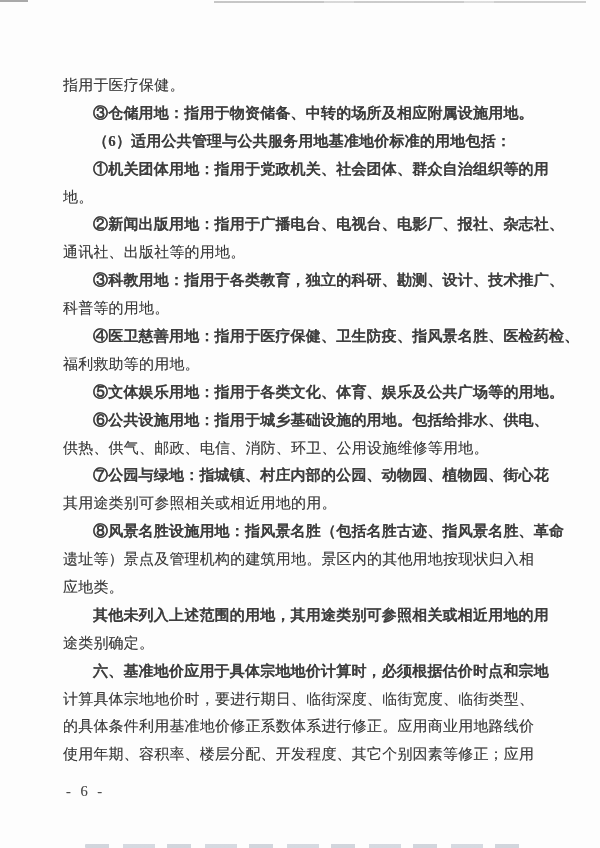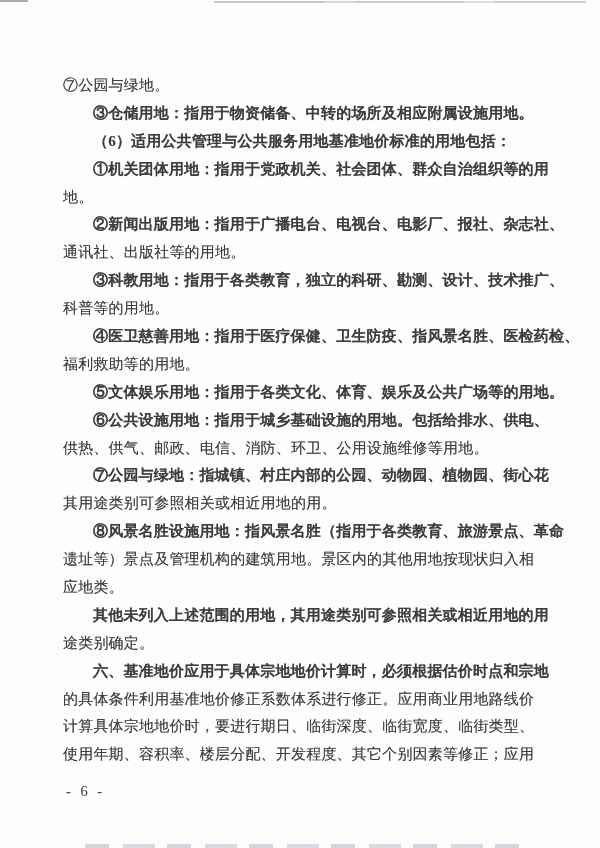--- a/index.html
+++ b/index.html
@@ -78,44 +78,44 @@
 </style>
 </head>
 <body>
 
 <div class="page">
 
   <div class="scan-edge-top-left"></div>
   <div class="scan-edge-top-line"></div>
 
   <div class="doc-body" id="doc-body">
-      <div class="text-line">⑦公园与绿地。</div>
+      <div class="text-line">指用于医疗保健。</div>
       <div class="text-line indent">③仓储用地：指用于物资储备、中转的场所及相应附属设施用地。</div>
       <div class="text-line indent">（6）适用公共管理与公共服务用地基准地价标准的用地包括：</div>
       <div class="text-line indent">①机关团体用地：指用于党政机关、社会团体、群众自治组织等的用</div>
       <div class="text-line">地。</div>
       <div class="text-line indent">②新闻出版用地：指用于广播电台、电视台、电影厂、报社、杂志社、</div>
       <div class="text-line">通讯社、出版社等的用地。</div>
       <div class="text-line indent">③科教用地：指用于各类教育，独立的科研、勘测、设计、技术推广、</div>
       <div class="text-line">科普等的用地。</div>
       <div class="text-line indent">④医卫慈善用地：指用于医疗保健、卫生防疫、指风景名胜、医检药检、</div>
       <div class="text-line">福利救助等的用地。</div>
       <div class="text-line indent">⑤文体娱乐用地：指用于各类文化、体育、娱乐及公共广场等的用地。</div>
       <div class="text-line indent">⑥公共设施用地：指用于城乡基础设施的用地。包括给排水、供电、</div>
       <div class="text-line">供热、供气、邮政、电信、消防、环卫、公用设施维修等用地。</div>
       <div class="text-line indent">⑦公园与绿地：指城镇、村庄内部的公园、动物园、植物园、街心花</div>
       <div class="text-line">其用途类别可参照相关或相近用地的用。</div>
-      <div class="text-line indent">⑧风景名胜设施用地：指风景名胜（指用于各类教育、旅游景点、革命</div>
+      <div class="text-line indent">⑧风景名胜设施用地：指风景名胜（包括名胜古迹、指风景名胜、革命</div>
       <div class="text-line">遗址等）景点及管理机构的建筑用地。景区内的其他用地按现状归入相</div>
       <div class="text-line">应地类。</div>
       <div class="text-line indent">其他未列入上述范围的用地，其用途类别可参照相关或相近用地的用</div>
       <div class="text-line">途类别确定。</div>
       <div class="text-line indent">六、基准地价应用于具体宗地地价计算时，必须根据估价时点和宗地</div>
+      <div class="text-line">计算具体宗地地价时，要进行期日、临街深度、临街宽度、临街类型、</div>
       <div class="text-line">的具体条件利用基准地价修正系数体系进行修正。应用商业用地路线价</div>
-      <div class="text-line">计算具体宗地地价时，要进行期日、临街深度、临街宽度、临街类型、</div>
       <div class="text-line">使用年期、容积率、楼层分配、开发程度、其它个别因素等修正；应用</div>
     </div>
 
   <div class="page-number">- 6 -</div>
 
   <div class="scan-edge-bottom-dashes"></div>
 
 </div>
 
 </body></html>

